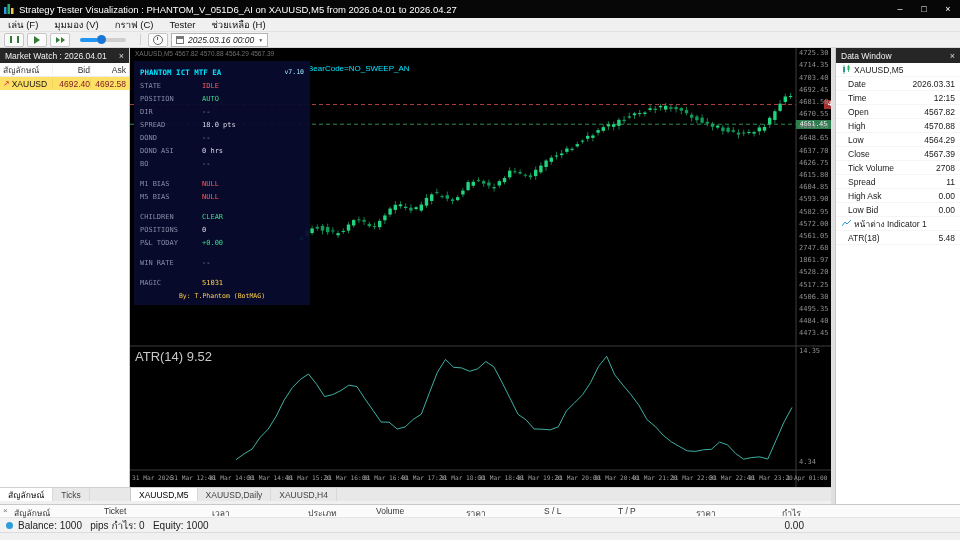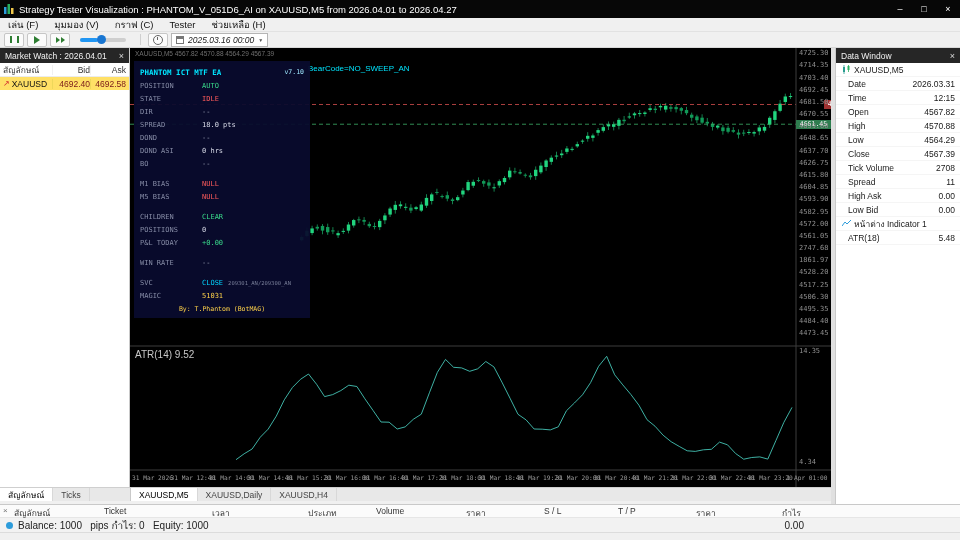--- a/index.html
+++ b/index.html
@@ -41,21 +41,21 @@
   
   #chart{position:absolute;left:130px;top:48px;width:701px;height:439px;background:#000;}
   #chart-svg{position:absolute;left:0;top:0;}
   .price-label{position:absolute;font-size:7px;color:#8f8f8f;font-family:"DejaVu Sans Mono",monospace;}
   .axis-label{position:absolute;font-size:6.2px;color:#9b9b9b;white-space:nowrap;font-family:"DejaVu Sans Mono",monospace;}
   .line-tag{position:absolute;left:666px;width:35px;height:9px;color:#fff;font-size:6.5px;display:flex;align-items:center;justify-content:center;font-family:"DejaVu Sans Mono",monospace;}
   #bid-tag{background:#a03232;margin-left:28px;}
   #ask-tag{background:#2e7d4f;}
   #annotation{position:absolute;left:178px;top:16px;color:#00e5ff;font-size:8px;}
   #ohlc{position:absolute;left:5px;top:2px;color:#6f6f6f;font-size:6.5px;}
-  #atr-label{position:absolute;left:5px;top:301px;color:#c8c8c8;font-size:10px;}
+  #atr-label{position:absolute;left:5px;top:301px;color:#c8c8c8;font-size:13px;}
   .atr-scale{position:absolute;left:669px;font-size:7px;color:#8f8f8f;font-family:"DejaVu Sans Mono",monospace;}
   
   #ea{position:absolute;left:4px;top:13px;width:176px;background:rgba(9,11,46,0.94);padding:4px 6px 5px 6px;box-sizing:border-box;font-family:"DejaVu Sans Mono",monospace;font-size:7px;}
   .ea-header{color:#00e5ff;font-size:7.5px;font-weight:bold;display:flex;align-items:center;height:14px;}
   .ea-ver{margin-left:auto;color:#9fe8ff;font-weight:normal;font-size:6.5px;}
   .ea-row{display:flex;height:13px;align-items:center;}
   .ea-label{width:62px;color:#868ca6;}
   .ea-blank{height:7px;}
   .ea-note{color:#787e98;font-size:5.5px;margin-left:5px;}
   .ea-footer{text-align:center;color:#ffd24a;font-size:6.5px;margin-top:3px;}
@@ -365,28 +365,28 @@
     <div class="atr-scale" style="top:299px;">14.35</div>
     <div class="atr-scale" style="top:410px;">4.34</div>
 
     <div id="ea">
       <div class="ea-header">
         <span>PHANTOM ICT MTF EA</span>
         <span class="ea-ver">v7.10</span>
       </div>
       <div id="ea-rows">
           <div class="ea-row">
+            <span class="ea-label">STATE</span>
+            <span class="ea-value" style="color: rgb(255, 91, 91);">IDLE</span>
+          </div>
+          <div class="ea-row">
             <span class="ea-label">POSITION</span>
             <span class="ea-value" style="color: rgb(57, 217, 138);">AUTO</span>
           </div>
           <div class="ea-row">
-            <span class="ea-label">STATE</span>
-            <span class="ea-value" style="color: rgb(255, 91, 91);">IDLE</span>
-          </div>
-          <div class="ea-row">
             <span class="ea-label">DIR</span>
             <span class="ea-value" style="color: rgb(154, 160, 181);">--</span>
           </div>
           <div class="ea-row">
             <span class="ea-label">SPREAD</span>
             <span class="ea-value" style="color: rgb(216, 219, 232);">18.0 pts</span>
           </div>
           <div class="ea-row">
             <span class="ea-label">DOND</span>
             <span class="ea-value" style="color: rgb(154, 160, 181);">--</span>
@@ -420,25 +420,20 @@
           <div class="ea-row">
             <span class="ea-label">P&amp;L TODAY</span>
             <span class="ea-value" style="color: rgb(57, 217, 138);">+0.00</span>
           </div>
           <div class="ea-blank"></div>
           <div class="ea-row">
             <span class="ea-label">WIN RATE</span>
             <span class="ea-value" style="color: rgb(154, 160, 181);">--</span>
           </div>
           <div class="ea-blank"></div>
-          <div class="ea-row">
-            <span class="ea-label">SVC</span>
-            <span class="ea-value" style="color: rgb(0, 213, 255);">CLOSE</span>
-            <span class="ea-note">209301_AN/209300_AN</span>
-          </div>
           <div class="ea-row">
             <span class="ea-label">MAGIC</span>
             <span class="ea-value" style="color: rgb(255, 210, 74);">51031</span>
           </div>
         </div>
       <div class="ea-footer">By: T.Phantom (BotMAG)</div>
     </div>
   <div class="price-label" style="top: 1.22612px; left: 669px;">4725.30</div>
       <div class="price-label" style="top: 13.4019px; left: 669px;">4714.35</div>
       <div class="price-label" style="top: 25.5776px; left: 669px;">4703.40</div>

